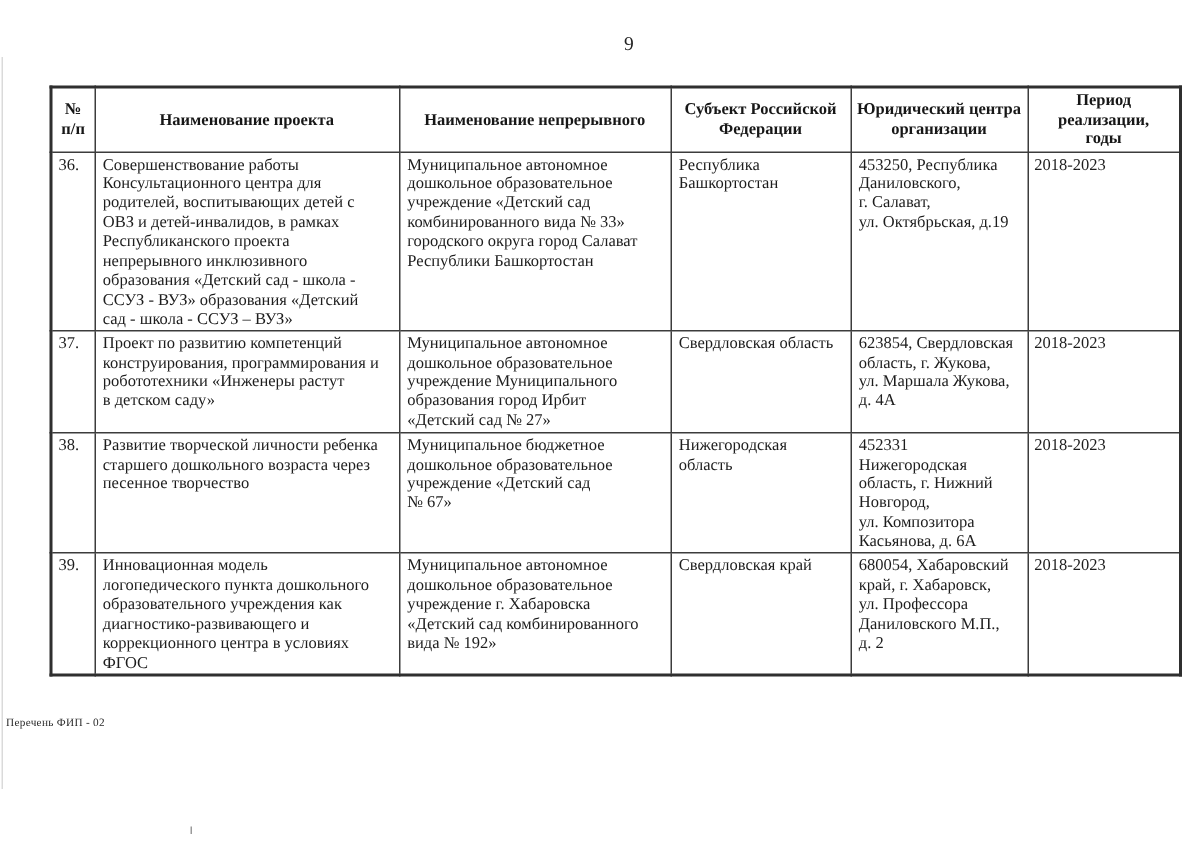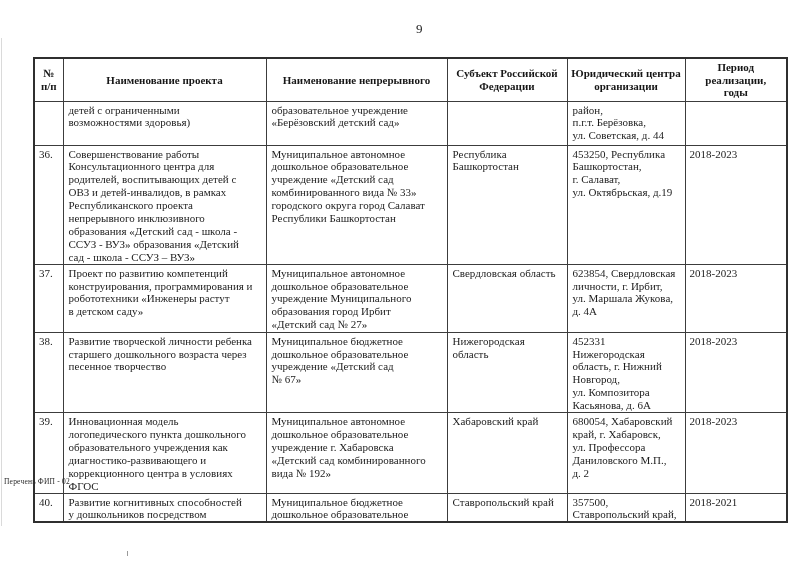--- a/index.html
+++ b/index.html
@@ -101,71 +101,59 @@
       <th>Субъект Российской
 Федерации</th>
       <th>Юридический центра
 организации</th>
       <th>Период
 реализации,
 годы</th>
     </tr>
   </thead>
   <tbody>
-    <tr class="row-0">
-      <td class="c-num"></td>
-      <td>детей с ограниченными
-возможностями здоровья)</td>
-      <td>образовательное учреждение
-«Берёзовский детский сад»</td>
-      <td></td>
-      <td>район,
-п.г.т. Берёзовка,
-ул. Советская, д. 44</td>
-      <td class="c-per"></td>
-    </tr>
     <tr class="row-1">
       <td class="c-num">36.</td>
       <td>Совершенствование работы
 Консультационного центра для
 родителей, воспитывающих детей с
 ОВЗ и детей-инвалидов, в рамках
 Республиканского проекта
 непрерывного инклюзивного
 образования «Детский сад - школа -
 ССУЗ - ВУЗ» образования «Детский
 сад - школа - ССУЗ – ВУЗ»</td>
       <td>Муниципальное автономное
 дошкольное образовательное
 учреждение «Детский сад
 комбинированного вида № 33»
 городского округа город Салават
 Республики Башкортостан</td>
       <td>Республика
 Башкортостан</td>
       <td>453250, Республика
-Башкортостан,
+Даниловского,
 г. Салават,
 ул. Октябрьская, д.19</td>
       <td class="c-per">2018-2023</td>
     </tr>
     <tr class="row-2">
       <td class="c-num">37.</td>
       <td>Проект по развитию компетенций
 конструирования, программирования и
 робототехники «Инженеры растут
 в детском саду»</td>
       <td>Муниципальное автономное
 дошкольное образовательное
 учреждение Муниципального
 образования город Ирбит
 «Детский сад № 27»</td>
       <td>Свердловская область</td>
       <td>623854, Свердловская
-личности, г. Ирбит,
+область, г. Жукова,
 ул. Маршала Жукова,
 д. 4А</td>
       <td class="c-per">2018-2023</td>
     </tr>
     <tr class="row-3">
       <td class="c-num">38.</td>
       <td>Развитие творческой личности ребенка
 старшего дошкольного возраста через
 песенное творчество</td>
       <td>Муниципальное бюджетное
@@ -188,38 +176,27 @@
 логопедического пункта дошкольного
 образовательного учреждения как
 диагностико-развивающего и
 коррекционного центра в условиях
 ФГОС</td>
       <td>Муниципальное автономное
 дошкольное образовательное
 учреждение г. Хабаровска
 «Детский сад комбинированного
 вида № 192»</td>
-      <td>Хабаровский край</td>
+      <td>Свердловская край</td>
       <td>680054, Хабаровский
 край, г. Хабаровск,
 ул. Профессора
 Даниловского М.П.,
 д. 2</td>
       <td class="c-per">2018-2023</td>
     </tr>
-    <tr class="row-5">
-      <td class="c-num">40.</td>
-      <td>Развитие когнитивных способностей
-у дошкольников посредством</td>
-      <td>Муниципальное бюджетное
-дошкольное образовательное</td>
-      <td>Ставропольский край</td>
-      <td>357500,
-Ставропольский край,</td>
-      <td class="c-per">2018-2021</td>
-    </tr>
   </tbody>
 </table>
 
 <div class="doc-footer">Перечень ФИП - 02</div>
 
 <div class="scan-edge-line"></div>
 <div class="scan-speck"></div>
 
 </body></html>

